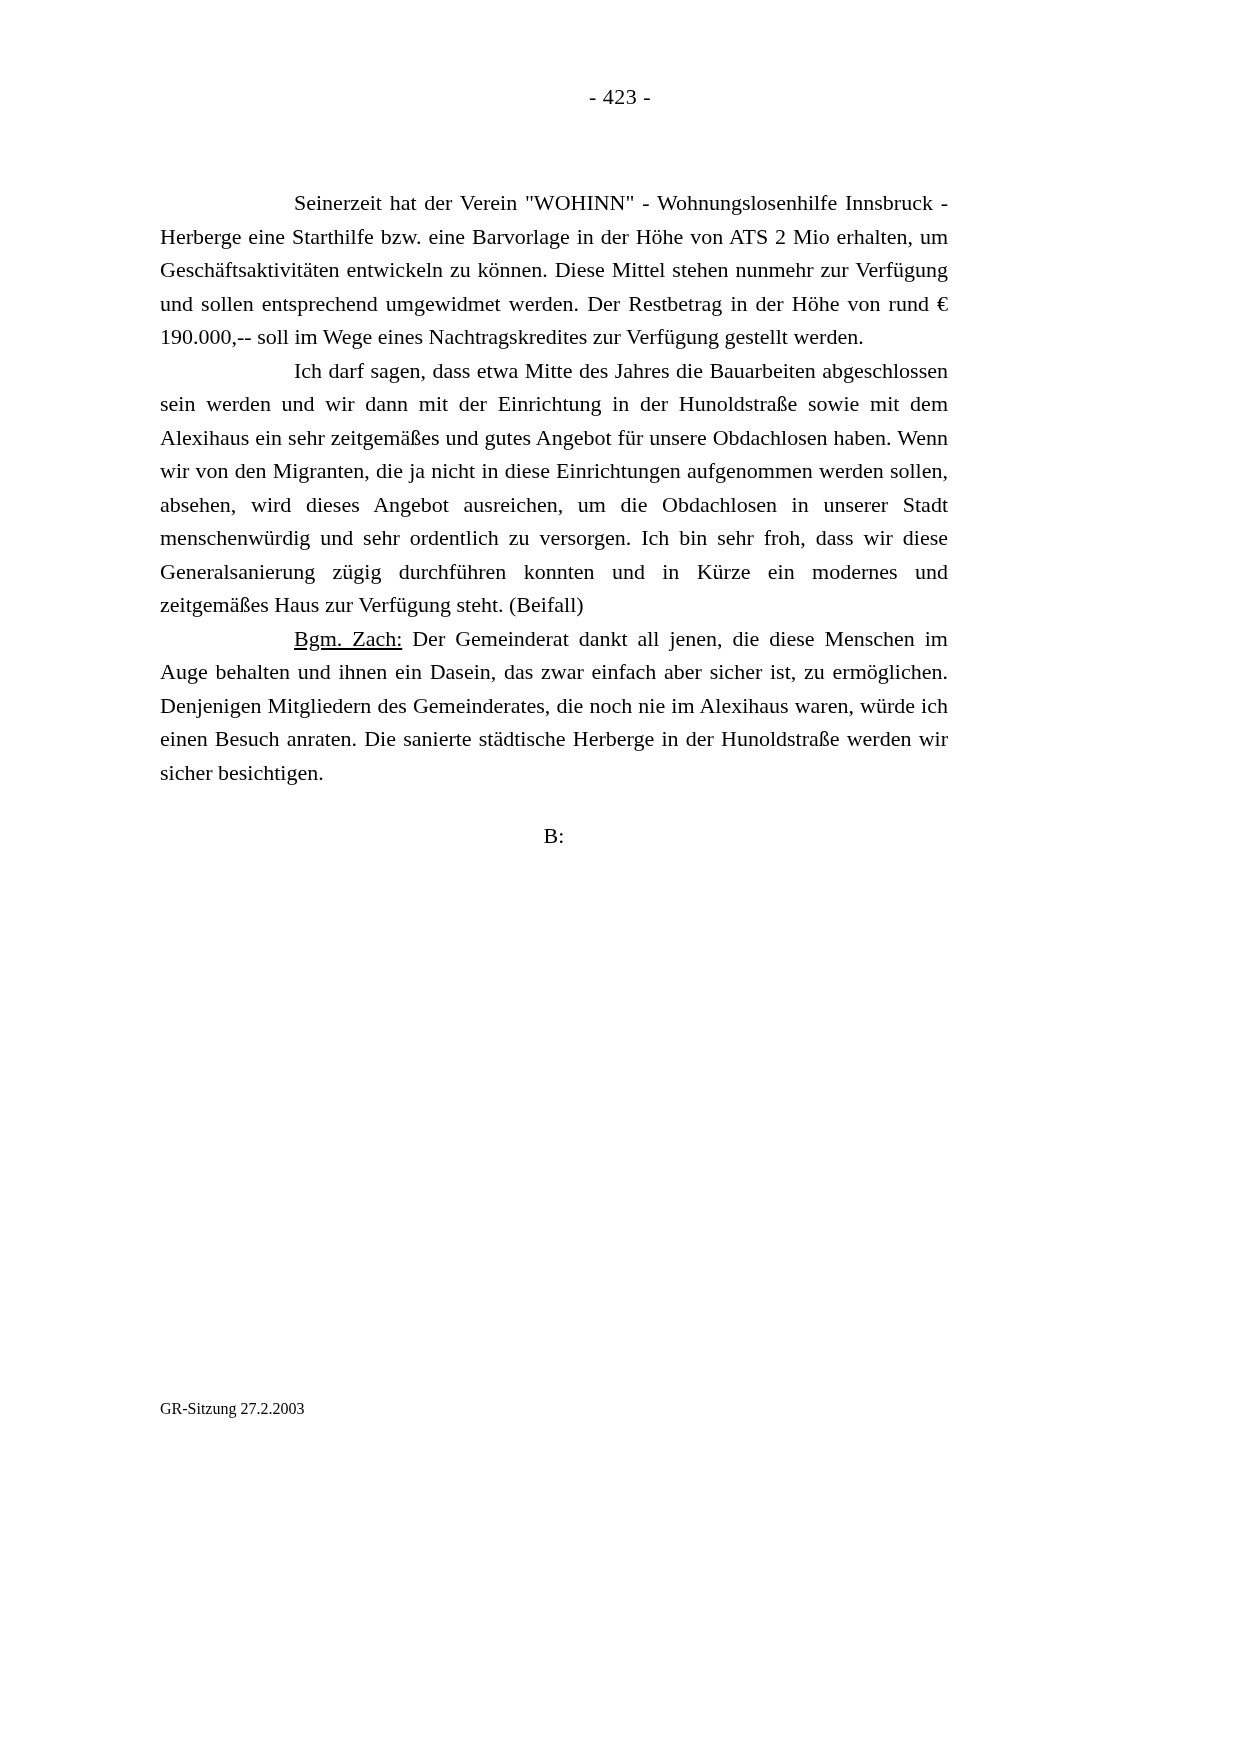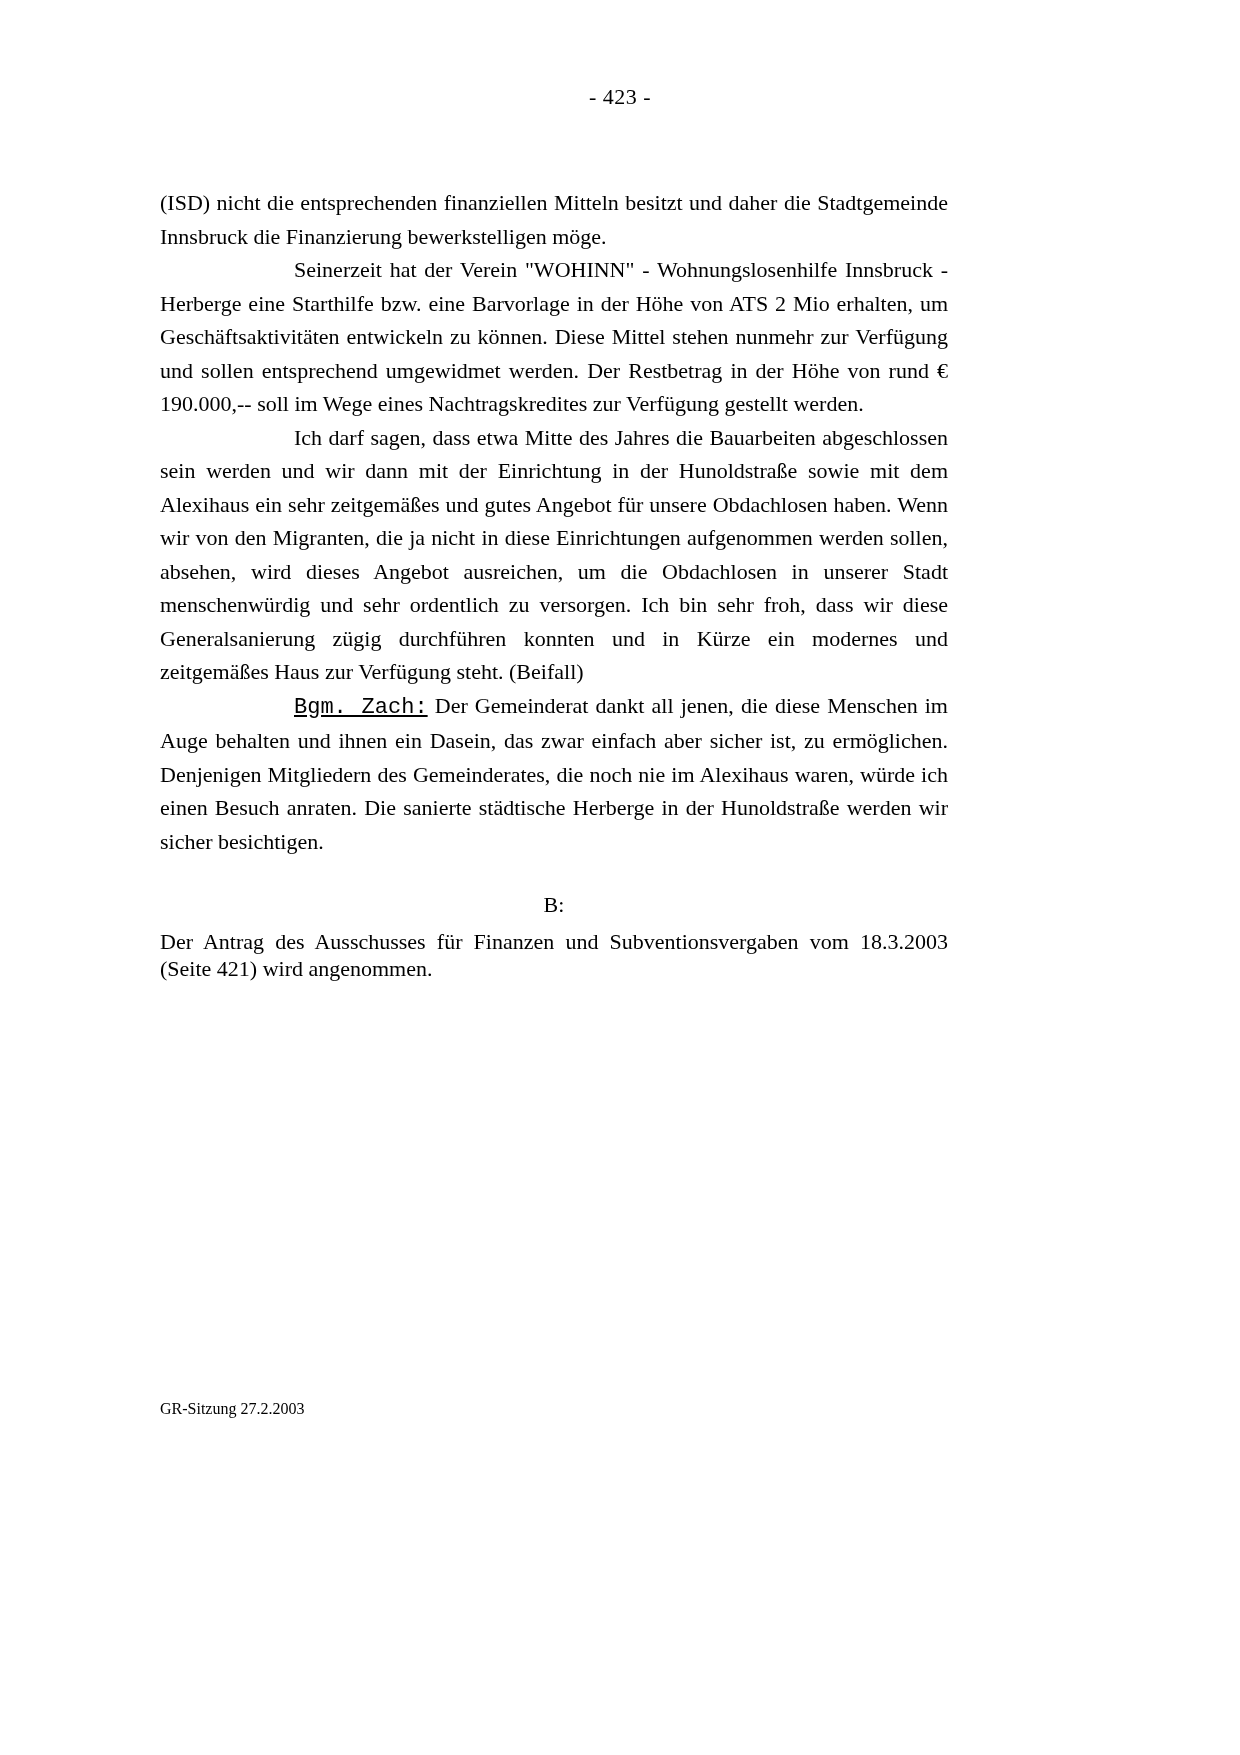--- a/index.html
+++ b/index.html
@@ -36,21 +36,20 @@
   }
   .body-text p {
     margin: 0;
     padding: 0;
   }
   p.indent {
     text-indent: 134px;
   }
   .underline {
     text-decoration: underline;
-    font-family: Liberation Mono, monospace;
   }
   p.section-label {
     text-align: center;
     text-indent: 0;
     margin-top: 30px;
   }
   p.motion {
     text-indent: 0;
     line-height: 27px;
     margin-top: 6px;
@@ -65,29 +64,27 @@
 </style>
 </head>
 <body>
 
 <div class="page">
 
   <div class="page-number">- 423 -</div>
 
   <div class="body-text">
 
-    <p>(ISD) nicht die entsprechenden finanziellen Mitteln besitzt und daher die Stadtgemeinde Innsbruck die Finanzierung bewerkstelligen möge.</p>
 
     <p class="indent">Seinerzeit hat der Verein "WOHINN" - Wohnungslosenhilfe Innsbruck - Herberge eine Starthilfe bzw. eine Barvorlage in der Höhe von ATS 2 Mio erhalten, um Geschäftsaktivitäten entwickeln zu können. Diese Mittel stehen nunmehr zur Verfügung und sollen entsprechend umgewidmet werden. Der Restbetrag in der Höhe von rund € 190.000,-- soll im Wege eines Nachtragskredites zur Verfügung gestellt werden.</p>
 
     <p class="indent">Ich darf sagen, dass etwa Mitte des Jahres die Bauarbeiten abgeschlossen sein werden und wir dann mit der Einrichtung in der Hunoldstraße sowie mit dem Alexihaus ein sehr zeitgemäßes und gutes Angebot für unsere Obdachlosen haben. Wenn wir von den Migranten, die ja nicht in diese Einrichtungen aufgenommen werden sollen, absehen, wird dieses Angebot ausreichen, um die Obdachlosen in unserer Stadt menschenwürdig und sehr ordentlich zu versorgen. Ich bin sehr froh, dass wir diese Generalsanierung zügig durchführen konnten und in Kürze ein modernes und zeitgemäßes Haus zur Verfügung steht. (Beifall)</p>
 
     <p class="indent"><span class="underline">Bgm. Zach:</span><span> Der Gemeinderat dankt all jenen, die diese Menschen im Auge behalten und ihnen ein Dasein, das zwar einfach aber sicher ist, zu ermöglichen. Denjenigen Mitgliedern des Gemeinderates, die noch nie im Alexihaus waren, würde ich einen Besuch anraten. Die sanierte städtische Herberge in der Hunoldstraße werden wir sicher besichtigen.</span></p>
 
     <p class="section-label">B:</p>
 
-    <p class="motion">Der Antrag des Ausschusses für Finanzen und Subventionsvergaben vom 18.3.2003 (Seite 421) wird angenommen.</p>
 
   </div>
 
   <div class="footer">GR-Sitzung 27.2.2003</div>
 
 </div>
 
 </body></html>

